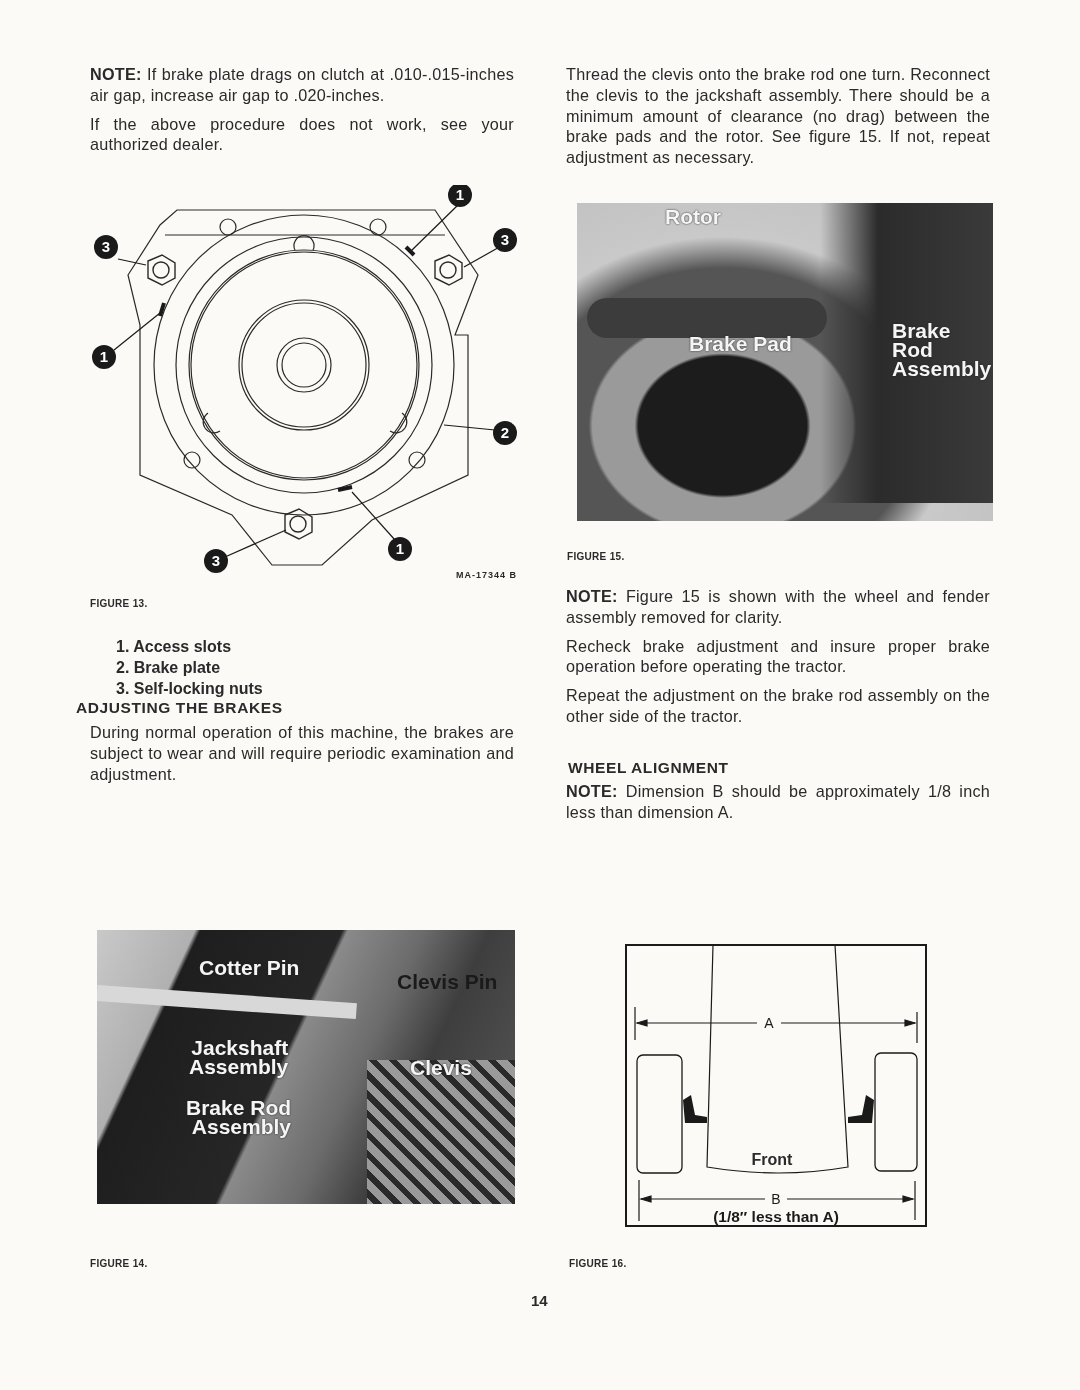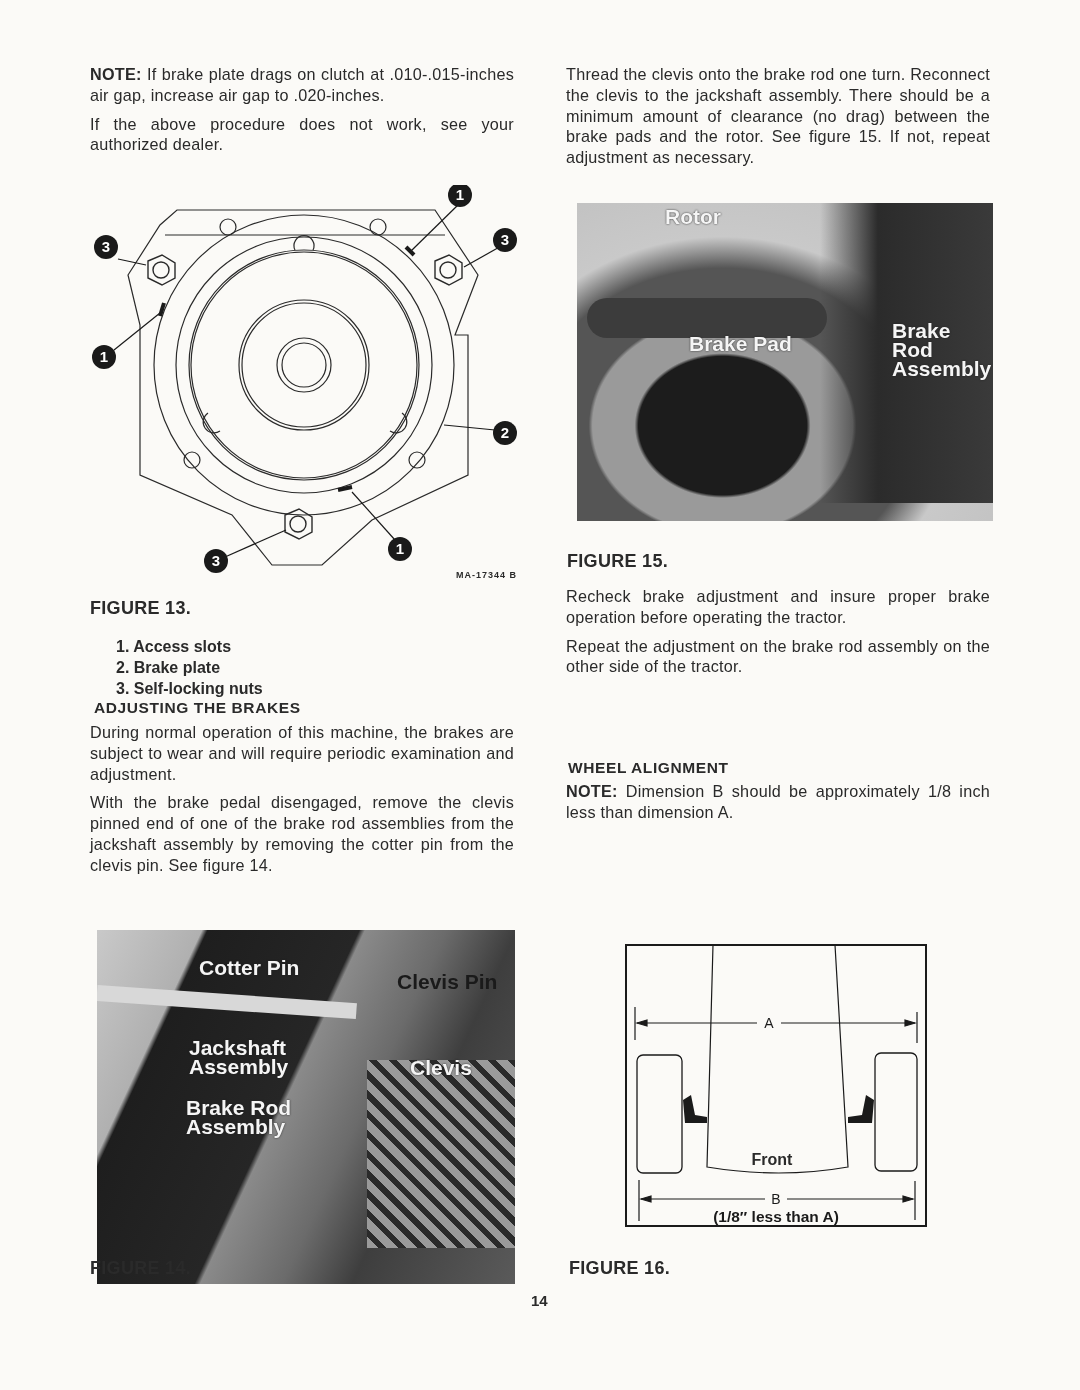--- a/index.html
+++ b/index.html
@@ -6,21 +6,21 @@
     body {
       width: 1080px; height: 1390px; position: relative; overflow: hidden;
       background: #fbfaf7;
       color: #2a2a2a;
       font-family: "Liberation Sans", sans-serif;
     }
     .abs { position: absolute; }
     .col-text { font-size: 16.2px; line-height: 20.8px; text-align: justify; letter-spacing: 0.25px; }
     .col-text p { margin: 0 0 8px 0; }
     .b { font-weight: bold; }
-    .fig-caption { font-size: 18px; font-weight: bold; letter-spacing: 0.3px; color: #2a2a2a; }
+    .fig-caption { font-size: 10px; font-weight: bold; letter-spacing: 0.3px; color: #2a2a2a; }
     .heading { font-size: 15.5px; font-weight: bold; letter-spacing: 0.6px; }
     ol.legend { margin: 12px; padding: 0; list-style: none; font-weight: bold; font-size: 16px; line-height: 21px; }
     ol.legend li { padding-left: 12px; }
     .photo { background: #3a3a3a; overflow: hidden; }
     .photo-label { color: #f5f5f5; font-weight: bold; font-size: 21px; line-height: 19px; position: absolute; text-shadow: 0 0 2px #222; }
     .photo-label.dark { color: #1a1a1a; text-shadow: none; }
     .callout circle { fill: #1a1a1a; }
     .callout text { fill: #fff; font-weight: bold; font-size: 15px; font-family: "Liberation Sans", sans-serif; }
     .page-num { font-size: 15px; font-weight: bold; }
   </style>
@@ -109,28 +109,27 @@
   <text x="437" y="393" text-anchor="end" font-size="9" font-weight="bold" fill="#2a2a2a" font-family="Liberation Sans, sans-serif" letter-spacing="1">MA-17344 B</text>
 </svg>
 
 <div class="abs fig-caption" style="left:90px; top:598px;">FIGURE 13.</div>
 <ol class="abs legend" style="left:92px; top:624px;">
   <li>1.  Access slots</li>
   <li>2.  Brake plate</li>
   <li>3.  Self-locking nuts</li>
 </ol>
 
-<div class="abs heading" style="left:94px; top:699px;">ADJUSTING THE BRAKES</div>
+<div class="abs heading" style="left:76px; top:699px;">ADJUSTING THE BRAKES</div>
 
 <div class="abs col-text" style="left:90px; top:722px; width:424px;">
   <p>During normal operation of this machine, the brakes are subject to wear and will require periodic examination and adjustment.</p>
-  <p>With the brake pedal disengaged, remove the clevis pinned end of one of the brake rod assemblies from the jackshaft assembly by removing the cotter pin from the clevis pin. See figure 14.</p>
-</div>
-
-<div class="abs photo" style="left:97px; top:930px; width:418px; height:354px; background:linear-gradient(115deg,#c9c9c9 0%,#b0b0b0 18%,#1e1e1e 19%,#262626 45%,#8a8a8a 46%,#6b6b6b 60%,#3e3e3e 72%,#5a5a5a 100%);">
+</div>
+
+<div class="abs photo" style="left:97px; top:930px; width:418px; height:274px; background:linear-gradient(115deg,#c9c9c9 0%,#b0b0b0 18%,#1e1e1e 19%,#262626 45%,#8a8a8a 46%,#6b6b6b 60%,#3e3e3e 72%,#5a5a5a 100%);text-align:right;">
   <div class="abs" style="left:0; top:55px; width:260px; height:16px; background:#d8d8d8; transform:rotate(4deg); transform-origin:left;"></div>
   <div class="abs" style="left:270px; top:130px; width:148px; height:188px; background:repeating-linear-gradient(45deg,#9a9a9a 0 8px,#2a2a2a 8px 14px);"></div>
   <div class="photo-label" style="left:102px; top:28px;">Cotter Pin</div>
   <div class="photo-label dark" style="left:300px; top:42px;">Clevis Pin</div>
   <div class="photo-label" style="left:92px; top:108px;">
     <div>Jackshaft</div>
     <div>Assembly</div>
   </div>
   <div class="photo-label" style="left:313px; top:128px;">Clevis</div>
   <div class="photo-label" style="left:89px; top:168px;">
@@ -152,20 +151,21 @@
   <div class="photo-label" style="left:112px; top:131px;">Brake Pad</div>
   <div class="photo-label" style="left:315px; top:118px;">
     <div>Brake Rod</div>
     <div>Assembly</div>
   </div>
 </div>
 
 <div class="abs fig-caption" style="left:567px; top:551px;">FIGURE 15.</div>
 
 <div class="abs col-text" style="left:566px; top:586px; width:424px;">
+  <p><span class="b">NOTE:</span><span> Figure 15 is shown with the wheel and fender assembly removed for clarity.</span></p>
   <p>Recheck brake adjustment and insure proper brake operation before operating the tractor.</p>
   <p>Repeat the adjustment on the brake rod assembly on the other side of the tractor.</p>
 </div>
 
 <div class="abs heading" style="left:568px; top:759px;">WHEEL ALIGNMENT</div>
 
 <div class="abs col-text" style="left:566px; top:781px; width:424px;">
   <p><span class="b">NOTE:</span><span> Dimension B should be approximately 1/8 inch less than dimension A.</span></p>
 </div>
 

